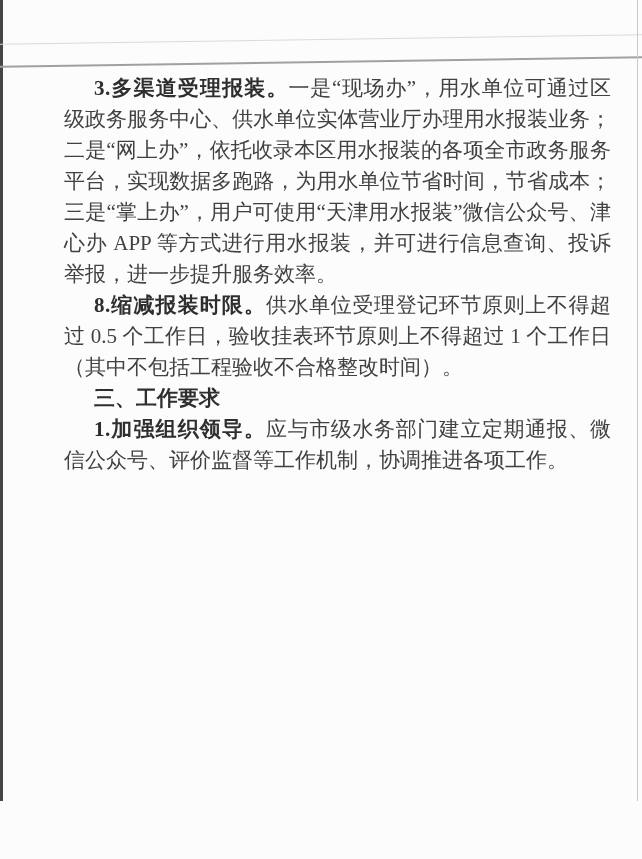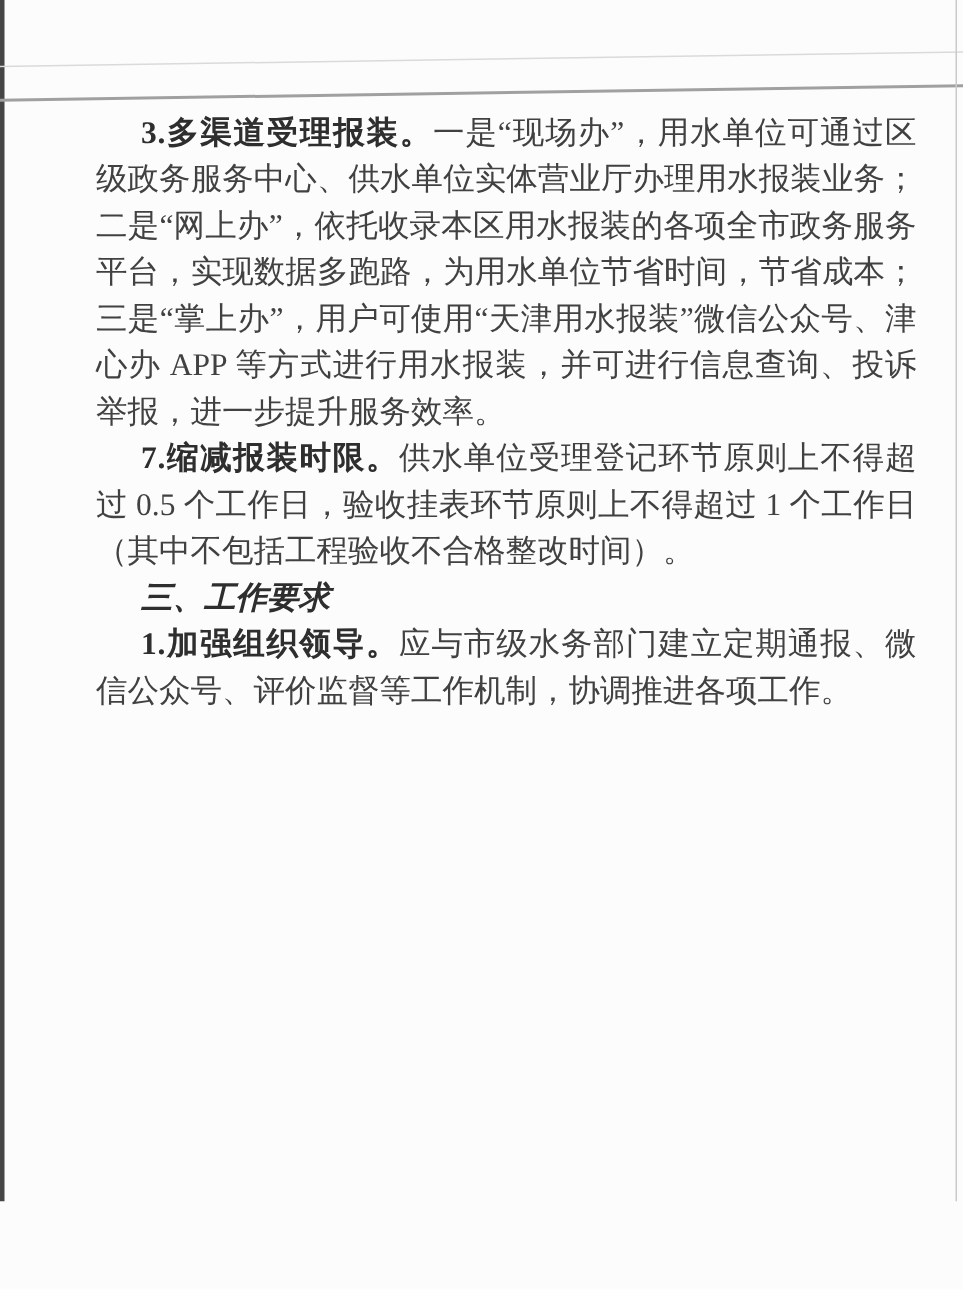--- a/index.html
+++ b/index.html
@@ -68,21 +68,20 @@
   .content p, .content h3 {
     margin: 0;
     padding: 0;
     text-indent: 30px;
     font-size: 21px;
     line-height: 31px;
   }
   .content h3 {
     font-weight: bold;
     color: #2e2e2e;
-    font-style: italic;
   }
   .lead {
     font-weight: bold;
     color: #2e2e2e;
     letter-spacing: 0.5px;
   }
 </style>
 </head>
 <body>
 
@@ -91,21 +90,21 @@
   <div class="edge-left"></div>
   <div class="hline light"></div>
   <div class="hline dark"></div>
   <div class="edge-right"></div>
   <div class="bottom-strip"></div>
 
   <div class="content">
 
     <p><span class="lead">3.多渠道受理报装。</span><span>一是“现场办”，用水单位可通过区级政务服务中心、供水单位实体营业厅办理用水报装业务；二是“网上办”，依托收录本区用水报装的各项全市政务服务平台，实现数据多跑路，为用水单位节省时间，节省成本；三是“掌上办”，用户可使用“天津用水报装”微信公众号、津心办 APP 等方式进行用水报装，并可进行信息查询、投诉举报，进一步提升服务效率。</span></p>
 
-    <p><span class="lead">7.缩减报装时限。</span><span>供水单位受理登记环节原则上不得超过 0.5 个工作日，验收挂表环节原则上不得超过 1 个工作日（其中不包括工程验收不合格整改时间）。</span></p>
+    <p><span class="lead">8.缩减报装时限。</span><span>供水单位受理登记环节原则上不得超过 0.5 个工作日，验收挂表环节原则上不得超过 1 个工作日（其中不包括工程验收不合格整改时间）。</span></p>
 
 
     <h3>三、工作要求</h3>
 
     <p><span class="lead">1.加强组织领导。</span><span>应与市级水务部门建立定期通报、微信公众号、评价监督等工作机制，协调推进各项工作。</span></p>
 
 
 
   </div>
 </div>

